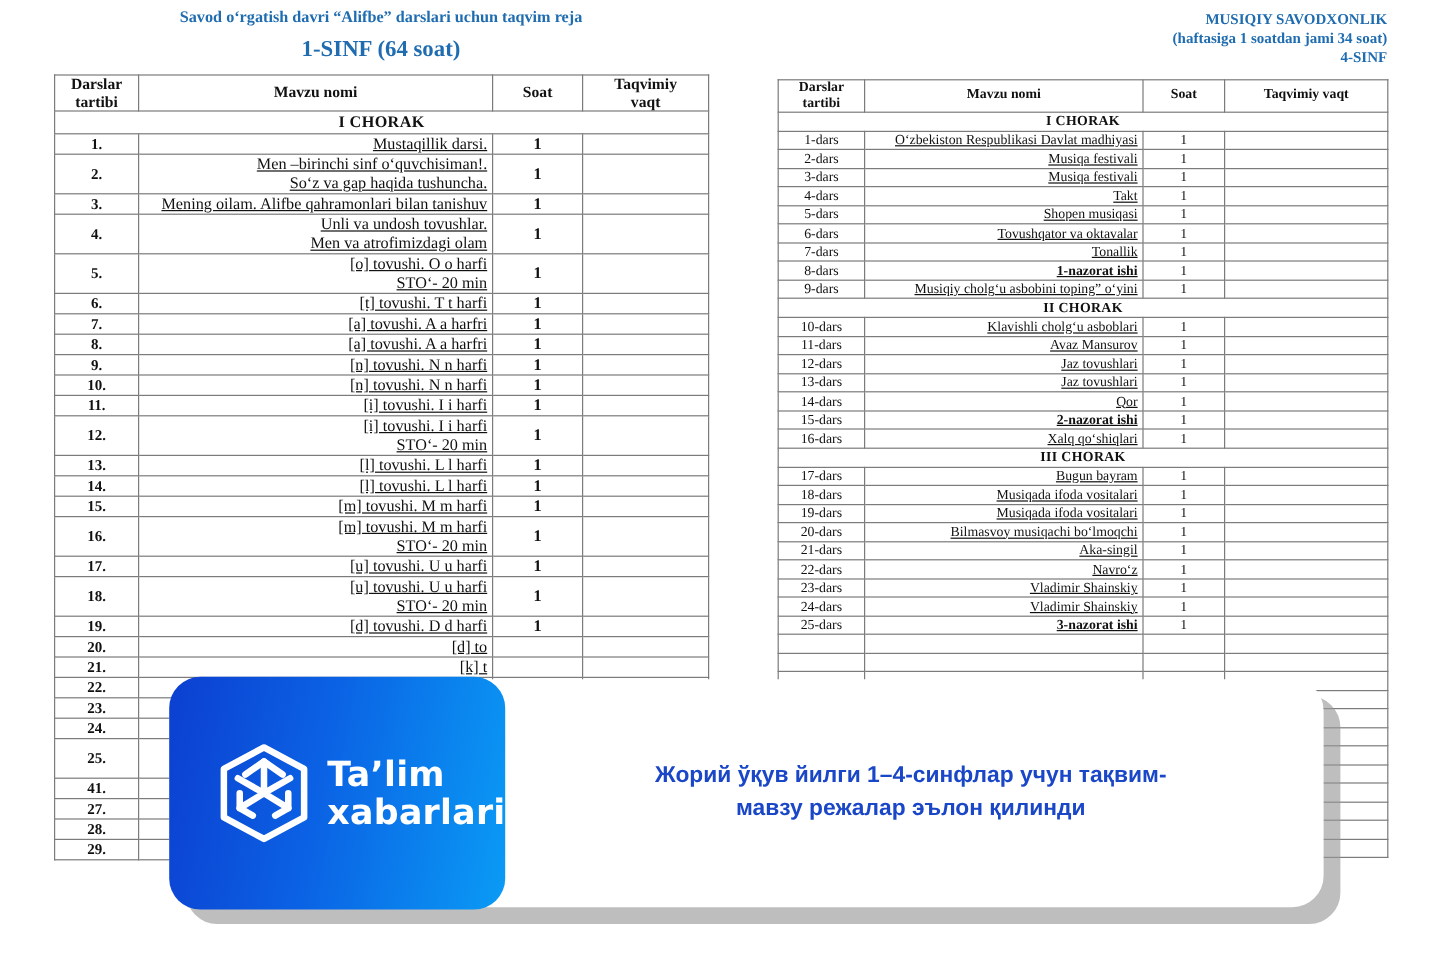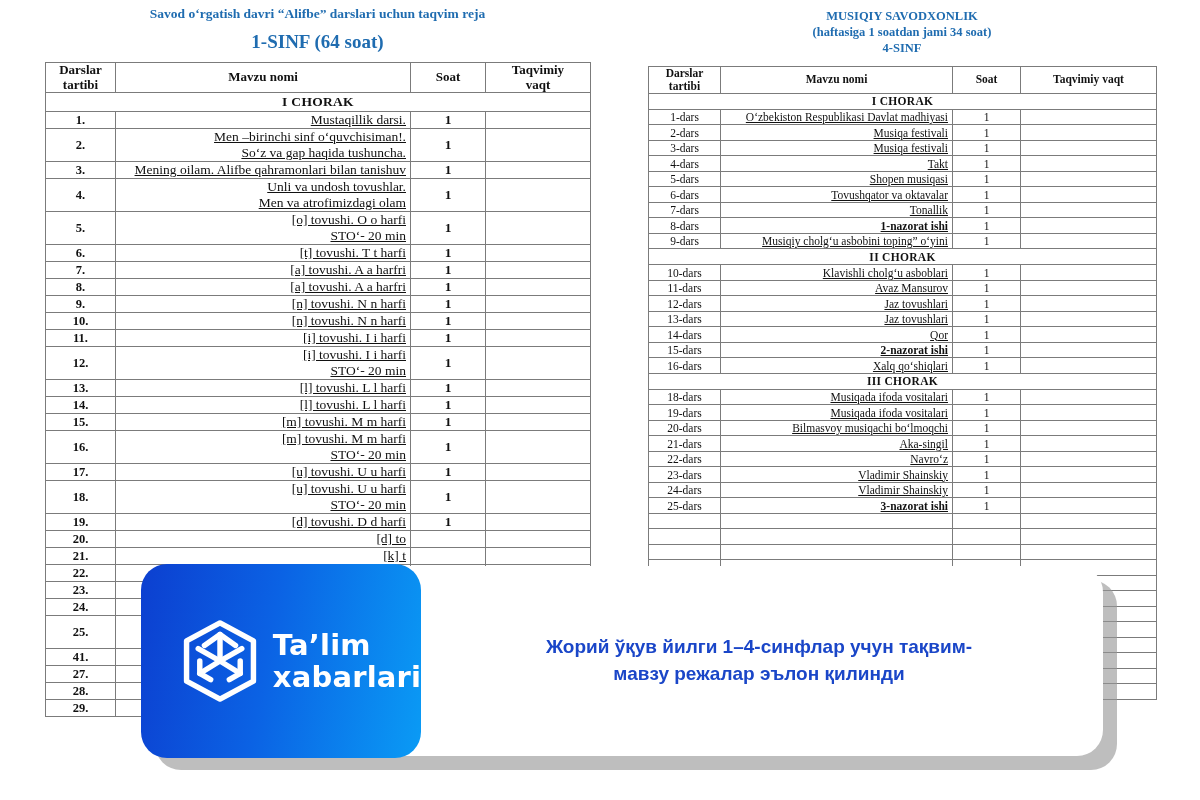--- a/index.html
+++ b/index.html
@@ -53,21 +53,21 @@
   #doc-left .doc-title.t1 { font-size: 13.5px; }
   #doc-left .doc-title.t2 { font-size: 19px; margin-top: 9px; }
   #doc-left table.plan { margin-top: 9px; font-size: 13.5px; }
   #doc-left .hdr th { font-size: 13px; }
   #doc-left td { height: 16.5px; }
   #doc-left .chorak td { font-size: 13.5px; height: 19px; }
   #doc-left .num { font-size: 12.5px; }
 
   
   #doc-right { left: 648px; top: 8px; width: 508px; }
-  #doc-right .doc-title { font-size: 12.5px; line-height: 1.28; }
+  #doc-right .doc-title { font-size: 12.5px; line-height: 1.28; text-align: right; }
   #doc-right table.plan { margin-top: 10px; font-size: 11.5px; }
   #doc-right .hdr th { font-size: 11.5px; }
   #doc-right td { height: 15.5px; }
   #doc-right .chorak td { font-size: 11.5px; height: 16px; }
   #doc-right .num { text-align: center; color: #111; font-weight: normal; }
   #doc-right .soat { color: #111; font-weight: normal; }
 
   
   #banner {
     position: absolute;
@@ -445,20 +445,26 @@
           <tr>
             <td class="num">16-dars</td>
             <td class="topic">Xalq qo‘shiqlari</td>
             <td class="soat">1</td>
             <td></td>
           </tr>
           <tr class="chorak">
             <td colspan="4">III CHORAK</td>
           </tr>
           <tr>
+            <td class="num">17-dars</td>
+            <td class="topic">Bugun bayram</td>
+            <td class="soat">1</td>
+            <td></td>
+          </tr>
+          <tr>
             <td class="num">18-dars</td>
             <td class="topic">Musiqada ifoda vositalari</td>
             <td class="soat">1</td>
             <td></td>
           </tr>
           <tr>
             <td class="num">19-dars</td>
             <td class="topic">Musiqada ifoda vositalari</td>
             <td class="soat">1</td>
             <td></td>

